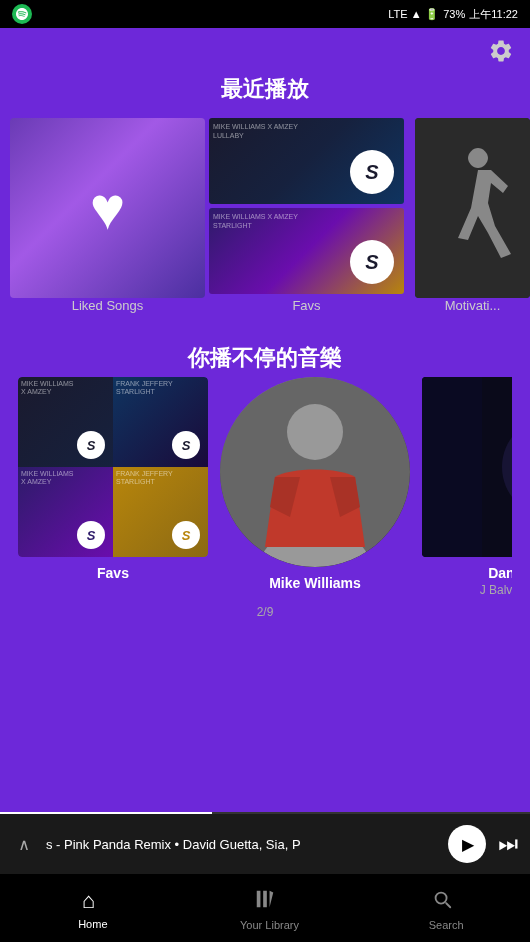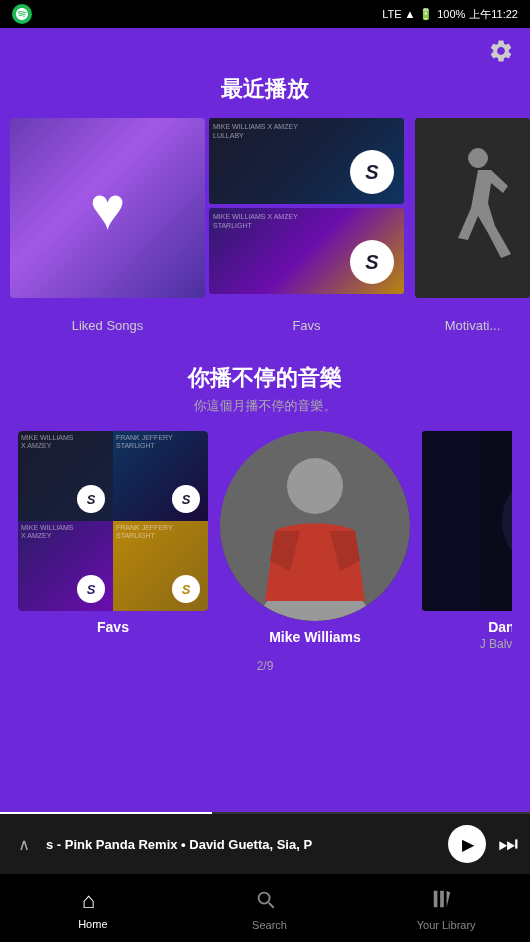--- a/index.html
+++ b/index.html
@@ -91,21 +91,21 @@
       align-items: center;
       justify-content: center;
     }
     .heart-icon {
       font-size: 60px;
       color: #fff;
     }
     .item-label {
       font-size: 13px;
       color: #ccc;
-      margin-top: 20px;
+      margin-top: 0;
       text-align: center;
     }
     
     .art-favs-top {
       background: linear-gradient(135deg, #1a1a2e, #16213e, #0f3460);
       width: 100%;
       height: 100%;
       display: flex;
       flex-direction: column;
       align-items: flex-start;
@@ -237,21 +237,20 @@
     .now-playing-info {
       flex: 1;
       overflow: hidden;
     }
     .now-playing-track {
       font-size: 13px;
       color: #fff;
       white-space: nowrap;
       overflow: hidden;
       text-overflow: ellipsis;
-      font-weight: bold;
     }
     .now-playing-controls {
       display: flex;
       align-items: center;
       gap: 12px;
     }
     .play-btn {
       width: 38px; height: 38px;
       background: #fff;
       border-radius: 50%;
@@ -331,21 +330,21 @@
   <div class="status-left">
     <div class="spotify-icon">
       <svg width="12" height="12" viewBox="0 0 24 24" fill="white">
         <path d="M12 0C5.4 0 0 5.4 0 12s5.4 12 12 12 12-5.4 12-12S18.66 0 12 0zm5.521 17.34c-.24.359-.66.48-1.021.24-2.82-1.74-6.36-2.101-10.561-1.141-.418.122-.779-.179-.899-.539-.12-.421.18-.78.54-.9 4.56-1.021 8.52-.6 11.64 1.32.42.18.479.659.301 1.02zm1.44-3.3c-.301.42-.841.6-1.262.3-3.239-1.98-8.159-2.58-11.939-1.38-.479.12-1.02-.12-1.14-.6-.12-.48.12-1.021.6-1.141C9.6 9.9 15 10.561 18.72 12.84c.361.181.54.78.241 1.2zm.12-3.36C15.24 8.4 8.82 8.16 5.16 9.301c-.6.179-1.2-.181-1.38-.721-.18-.601.18-1.2.72-1.381 4.26-1.26 11.28-1.02 15.721 1.621.539.3.719 1.02.419 1.56-.299.421-1.02.599-1.559.3z"></path>
       </svg>
     </div>
   </div>
   <div class="status-right">
     <span>LTE ▲</span>
     <span>🔋</span>
-    <span>100%</span>
+    <span>73%</span>
     <span>上午11:22</span>
   </div>
 </div>
 
 <div class="main-content">
 
   <div class="header-bar">
     <div style="cursor:pointer;">
       <svg width="26" height="26" viewBox="0 0 24 24" fill="#ccc">
         <path d="M19.14 12.94c.04-.3.06-.61.06-.94 0-.32-.02-.64-.07-.94l2.03-1.58c.18-.14.23-.41.12-.61l-1.92-3.32c-.12-.22-.37-.29-.59-.22l-2.39.96c-.5-.38-1.03-.7-1.62-.94l-.36-2.54c-.04-.24-.24-.41-.48-.41h-3.84c-.24 0-.43.17-.47.41l-.36 2.54c-.59.24-1.13.57-1.62.94l-2.39-.96c-.22-.08-.47 0-.59.22L2.74 8.87c-.12.21-.08.47.12.61l2.03 1.58c-.05.3-.09.63-.09.94s.02.64.07.94l-2.03 1.58c-.18.14-.23.41-.12.61l1.92 3.32c.12.22.37.29.59.22l2.39-.96c.5.38 1.03.7 1.62.94l.36 2.54c.05.24.24.41.48.41h3.84c.24 0 .44-.17.47-.41l.36-2.54c.59-.24 1.13-.56 1.62-.94l2.39.96c.22.08.47 0 .59-.22l1.92-3.32c.12-.22.07-.47-.12-.61l-2.01-1.58zM12 15.6c-1.98 0-3.6-1.62-3.6-3.6s1.62-3.6 3.6-3.6 3.6 1.62 3.6 3.6-1.62 3.6-3.6 3.6z"></path>
@@ -396,21 +395,20 @@
             </svg>
           </div>
         </div>
         <div class="item-label">Motivati...</div>
       </div>
     </div>
   </div>
 
   <div class="play-section">
     <div class="play-title">你播不停的音樂</div>
-    <div class="play-subtitle">你這個月播不停的音樂。</div>
 
     <div class="play-scroll">
 
       <div class="play-item">
         <div class="play-item-img">
 
           <div style="width:190px;height:180px;display:grid;grid-template-columns:1fr 1fr;grid-template-rows:1fr 1fr;gap:0;border-radius:4px;overflow:hidden;">
             <div style="background:linear-gradient(135deg,#1a1a2e,#16213e);position:relative;display:flex;align-items:center;justify-content:center;">
               <span style="font-size:7px;color:rgba(255,255,255,0.5);position:absolute;top:3px;left:3px;line-height:1.2;">MIKE WILLIAMS<br>X AMZEY</span>
               <div style="position:absolute;bottom:8px;right:8px;width:28px;height:28px;background:#fff;border-radius:50%;display:flex;align-items:center;justify-content:center;font-size:13px;font-weight:900;color:#1a1a2e;font-style:italic;">S</div>
@@ -498,28 +496,28 @@
 </div>
 
 <div class="bottom-nav">
   <div class="nav-item active">
     <span class="nav-icon">⌂</span>
     <span class="nav-label">Home</span>
   </div>
   <div class="nav-item inactive">
     <span class="nav-icon" style="font-size:20px;">
       <svg width="22" height="22" viewBox="0 0 24 24" fill="#888">
-        <path d="M21 21l-4.35-4.35M17 11A6 6 0 1 1 5 11a6 6 0 0 1 12 0z" stroke="#888" stroke-width="2" fill="none" stroke-linecap="round"></path>
-      </svg>
-    </span>
-    <span class="nav-label">Search</span>
-  </div>
-  <div class="nav-item inactive">
-    <span class="nav-icon" style="font-size:20px;">
-      <svg width="22" height="22" viewBox="0 0 24 24" fill="#888">
         <rect x="3" y="3" width="4" height="18" fill="#888"></rect>
         <rect x="10" y="3" width="4" height="18" fill="#888"></rect>
         <path d="M17 3 L21 5 L17 21Z" fill="#888"></path>
       </svg>
     </span>
     <span class="nav-label">Your Library</span>
   </div>
+  <div class="nav-item inactive">
+    <span class="nav-icon" style="font-size:20px;">
+      <svg width="22" height="22" viewBox="0 0 24 24" fill="#888">
+        <path d="M21 21l-4.35-4.35M17 11A6 6 0 1 1 5 11a6 6 0 0 1 12 0z" stroke="#888" stroke-width="2" fill="none" stroke-linecap="round"></path>
+      </svg>
+    </span>
+    <span class="nav-label">Search</span>
+  </div>
 </div>
 
 </body></html>

